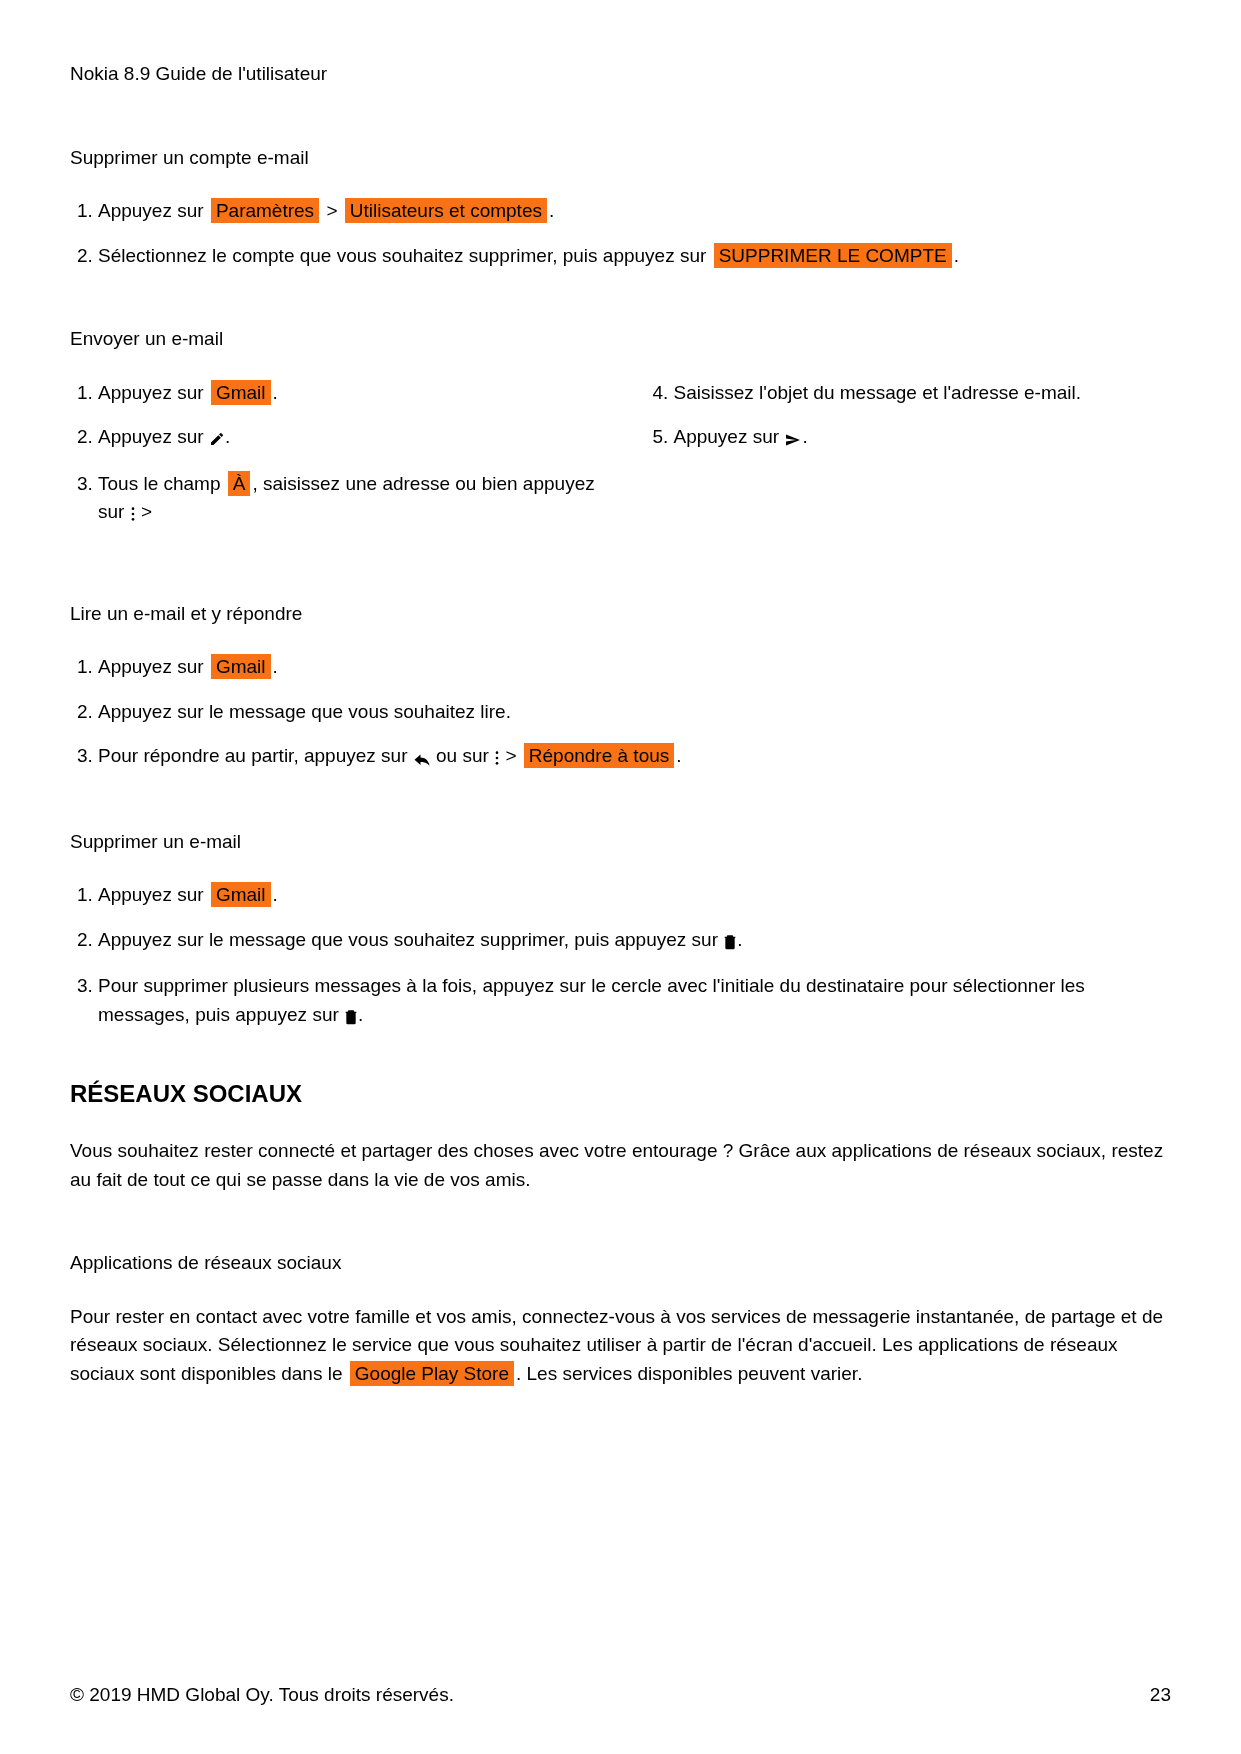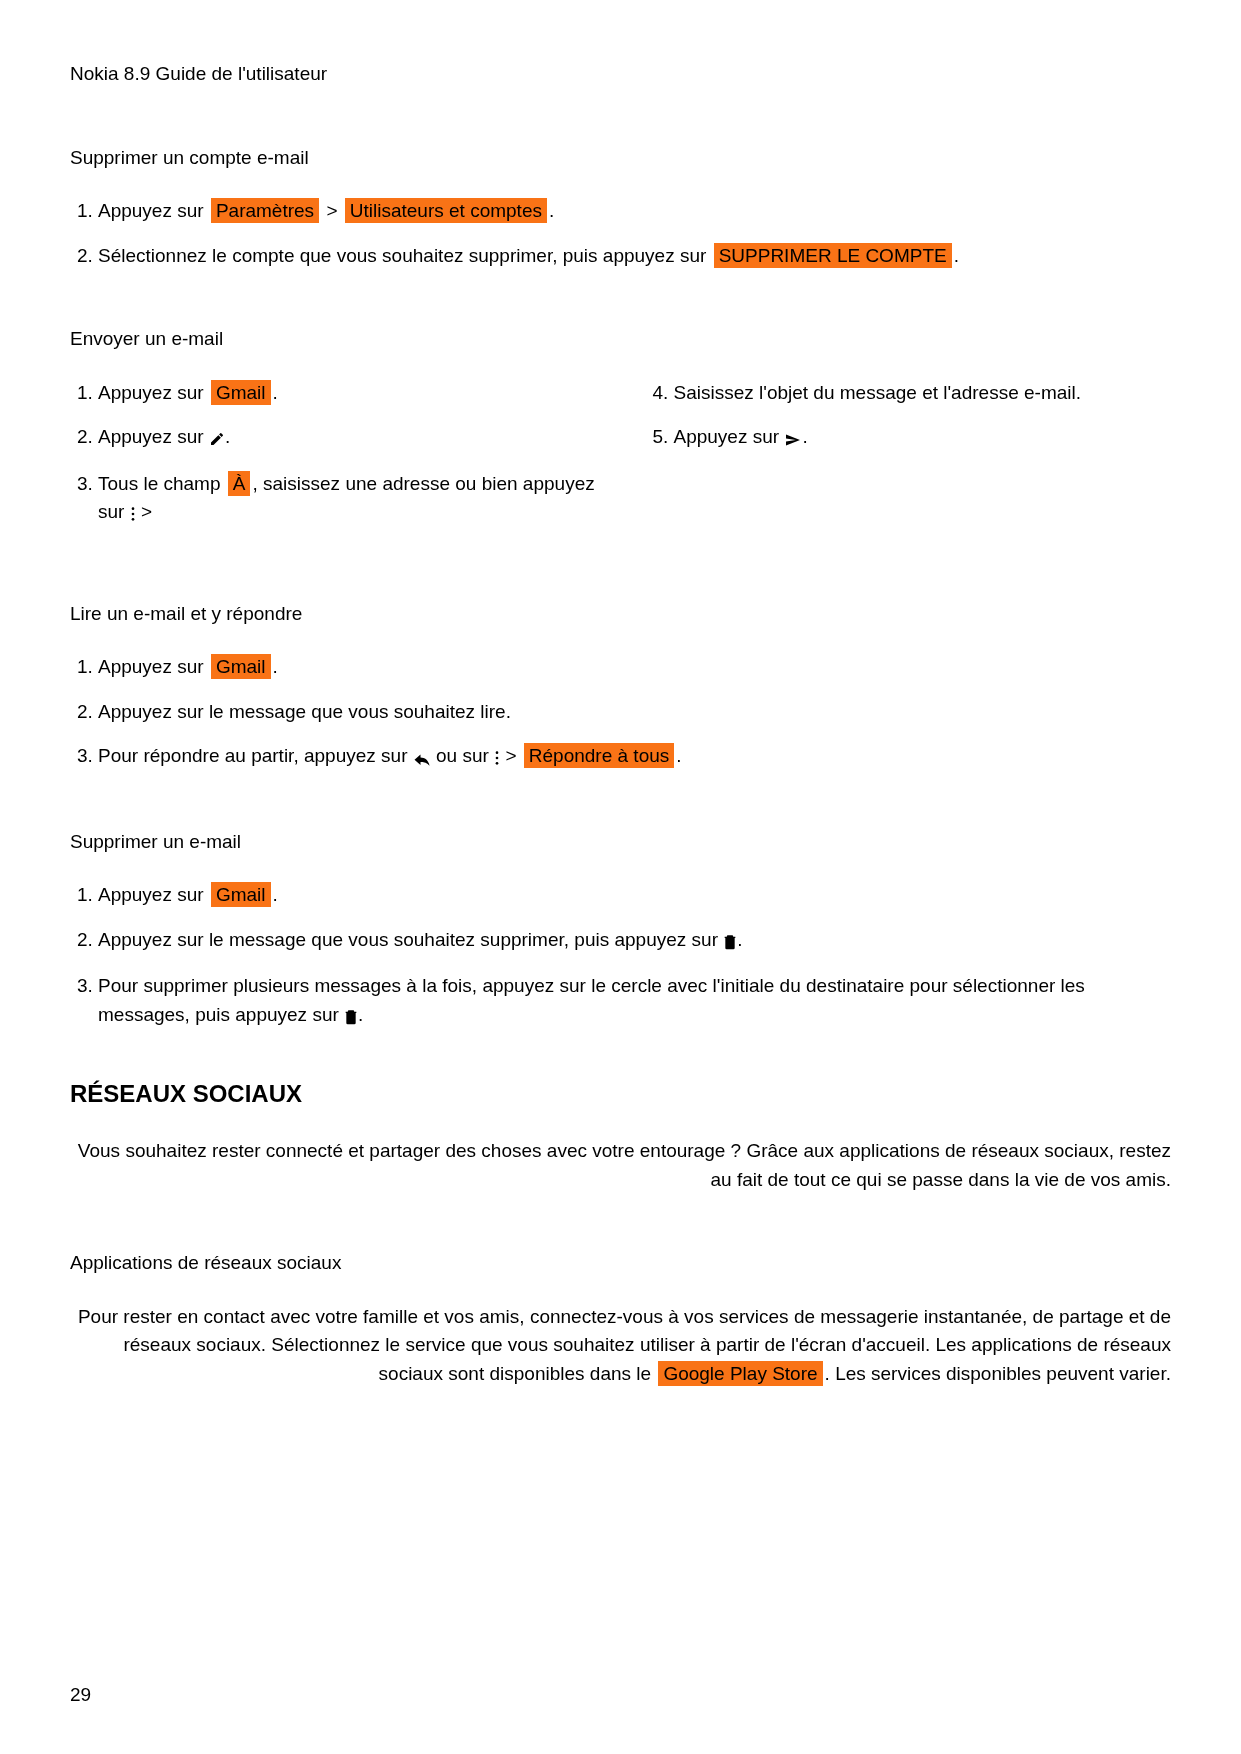--- a/index.html
+++ b/index.html
@@ -46,21 +46,20 @@
   }
   .big-heading {
     font-weight: 700;
     font-size: 24px;
     margin-top: 45px;
     margin-bottom: 25px;
   }
   .body-text {
     margin-bottom: 10px;
     line-height: 1.5;
-    text-align: right;
   }
   .body-text.after-big {
     margin-top: 0;
     margin-bottom: 40px;
   }
   .icon {
     display: inline-block;
     vertical-align: -2px;
   }
   .footer {
@@ -157,14 +156,15 @@
 </ol>
 
 <div class="big-heading">RÉSEAUX SOCIAUX</div>
 <div class="body-text after-big">Vous souhaitez rester connecté et partager des choses avec votre entourage ? Grâce aux applications de réseaux sociaux, restez au fait de tout ce qui se passe dans la vie de vos amis.</div>
 <div class="section-heading">Applications de réseaux sociaux</div>
 <div class="body-text">
   <span>Pour rester en contact avec votre famille et vos amis, connectez-vous à vos services de messagerie instantanée, de partage et de réseaux sociaux. Sélectionnez le service que vous souhaitez utiliser à partir de l'écran d'accueil. Les applications de réseaux sociaux sont disponibles dans le </span><span class="uilabel">Google Play Store</span><span>. Les services disponibles peuvent varier.</span>
 </div>
 
 <div class="footer">
-  <span>29</span>
+  <span>© 2019 HMD Global Oy. Tous droits réservés.</span>
+  <span>23</span>
 </div>
 
 </body></html>

